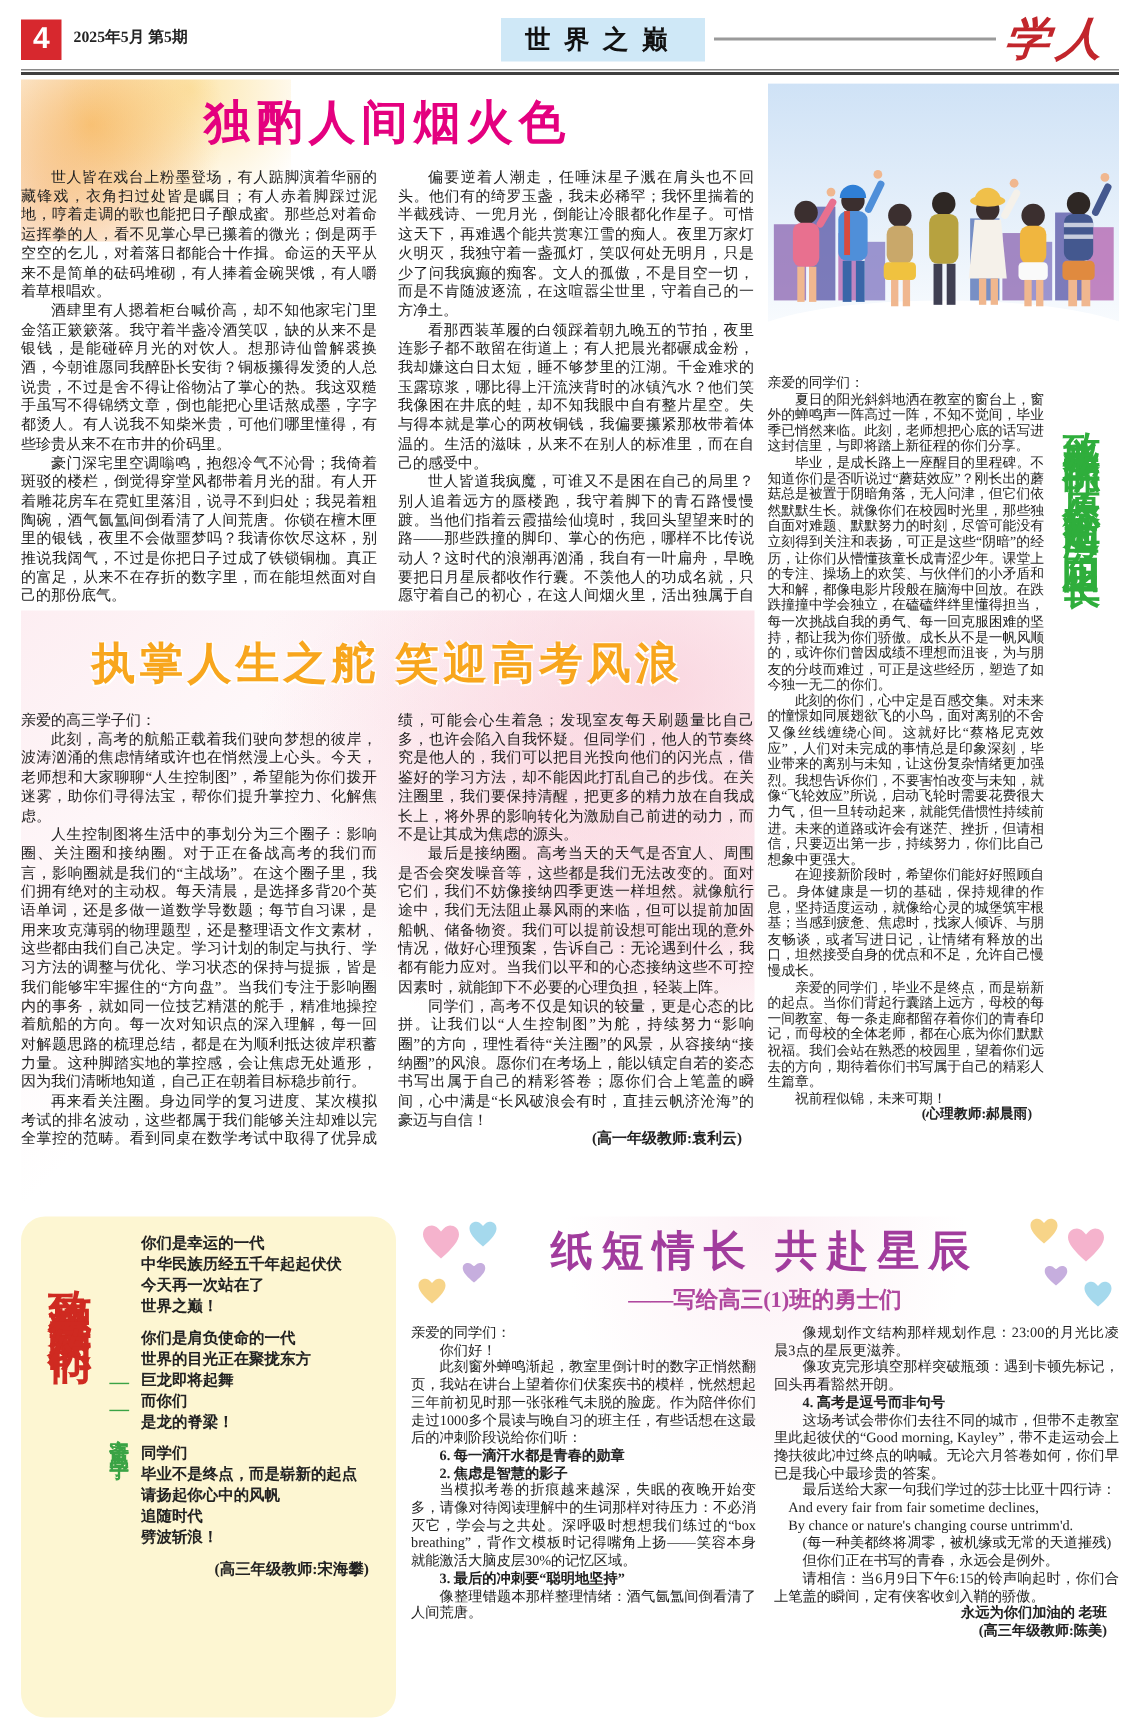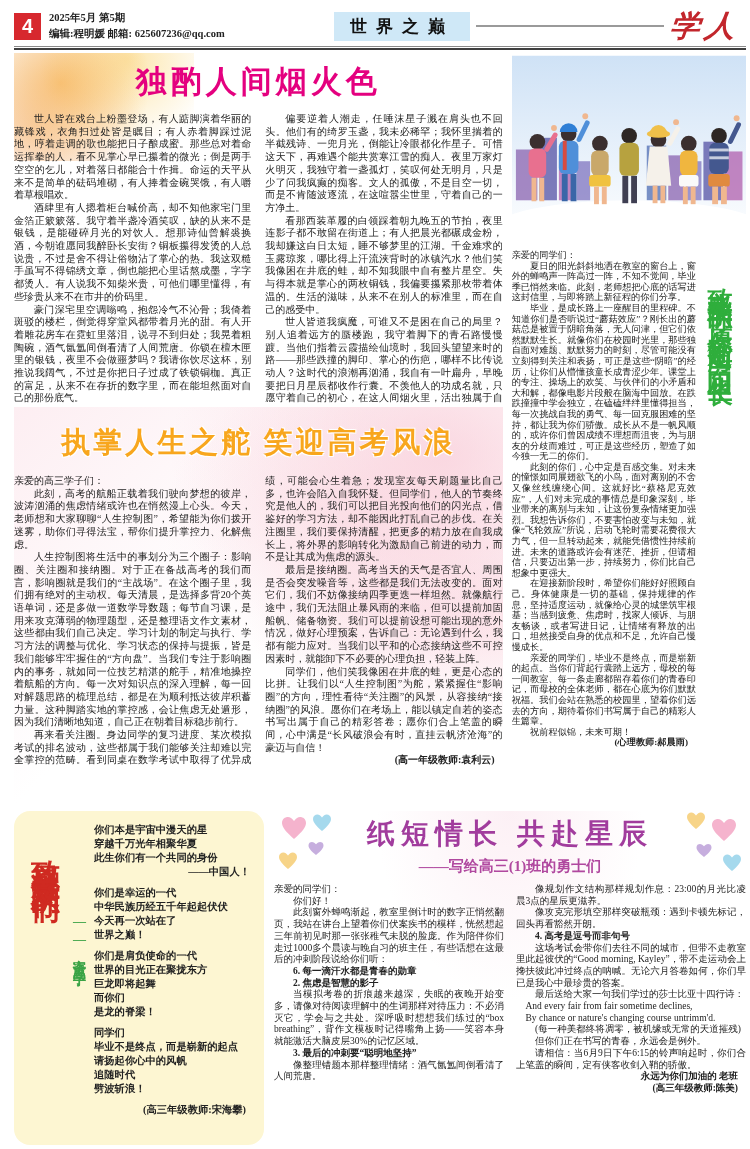--- a/index.html
+++ b/index.html
@@ -88,21 +88,20 @@
 </style>
 </head>
 <body>
 
 <div class="page">
 
   <header class="hdr">
     <div class="pgnum">4</div>
     <div class="hdr-info">
       <div>2025年5月 第5期</div>
-      <div>编辑:程明媛 邮箱: 625607236@qq.com</div>
     </div>
     <div class="section-box">世界之巅</div>
     <div class="hdr-line"></div>
     <div class="masthead">学人</div>
   </header>
   <div class="rule"></div>
 
   <main class="content">
     <div class="col-left">
 
@@ -120,21 +119,21 @@
       </section>
 
       <section class="art2">
         <h1 class="t2">执掌人生之舵 笑迎高考风浪</h1>
         <div class="body2col a2body">
           <p class="salut">亲爱的高三学子们：</p>
           <p class="ind">此刻，高考的航船正载着我们驶向梦想的彼岸，波涛汹涌的焦虑情绪或许也在悄然漫上心头。今天，老师想和大家聊聊“人生控制图”，希望能为你们拨开迷雾，助你们寻得法宝，帮你们提升掌控力、化解焦虑。</p>
           <p class="ind">人生控制图将生活中的事划分为三个圈子：影响圈、关注圈和接纳圈。对于正在备战高考的我们而言，影响圈就是我们的“主战场”。在这个圈子里，我们拥有绝对的主动权。每天清晨，是选择多背20个英语单词，还是多做一道数学导数题；每节自习课，是用来攻克薄弱的物理题型，还是整理语文作文素材，这些都由我们自己决定。学习计划的制定与执行、学习方法的调整与优化、学习状态的保持与提振，皆是我们能够牢牢握住的“方向盘”。当我们专注于影响圈内的事务，就如同一位技艺精湛的舵手，精准地操控着航船的方向。每一次对知识点的深入理解，每一回对解题思路的梳理总结，都是在为顺利抵达彼岸积蓄力量。这种脚踏实地的掌控感，会让焦虑无处遁形，因为我们清晰地知道，自己正在朝着目标稳步前行。</p>
           <p class="ind">再来看关注圈。身边同学的复习进度、某次模拟考试的排名波动，这些都属于我们能够关注却难以完全掌控的范畴。看到同桌在数学考试中取得了优异成绩，可能会心生着急；发现室友每天刷题量比自己多，也许会陷入自我怀疑。但同学们，他人的节奏终究是他人的，我们可以把目光投向他们的闪光点，借鉴好的学习方法，却不能因此打乱自己的步伐。在关注圈里，我们要保持清醒，把更多的精力放在自我成长上，将外界的影响转化为激励自己前进的动力，而不是让其成为焦虑的源头。</p>
           <p class="ind">最后是接纳圈。高考当天的天气是否宜人、周围是否会突发噪音等，这些都是我们无法改变的。面对它们，我们不妨像接纳四季更迭一样坦然。就像航行途中，我们无法阻止暴风雨的来临，但可以提前加固船帆、储备物资。我们可以提前设想可能出现的意外情况，做好心理预案，告诉自己：无论遇到什么，我都有能力应对。当我们以平和的心态接纳这些不可控因素时，就能卸下不必要的心理负担，轻装上阵。</p>
-          <p class="ind">同学们，他们笑我像困在井底的蛙，更是心态的比拼。让我们以“人生控制图”为舵，紧紧握住“影响圈”的方向，理性看待“关注圈”的风景，从容接纳“接纳圈”的风浪。愿你们在考场上，能以镇定自若的姿态书写出属于自己的精彩答卷；愿你们合上笔盖的瞬间，心中满是“长风破浪会有时，直挂云帆济沧海”的豪迈与自信！</p>
+          <p class="ind">同学们，高考不仅是知识的较量，更是心态的比拼。让我们以“人生控制图”为舵，持续努力“影响圈”的方向，理性看待“关注圈”的风景，从容接纳“接纳圈”的风浪。愿你们在考场上，能以镇定自若的姿态书写出属于自己的精彩答卷；愿你们合上笔盖的瞬间，心中满是“长风破浪会有时，直挂云帆济沧海”的豪迈与自信！</p>
           <p class="sig">(高一年级教师:袁利云)</p>
         </div>
       </section>
 
     </div>
 
     <div class="col-right">
       <div class="illus">
         <svg viewBox="0 0 240 192" xmlns="http://www.w3.org/2000/svg">
           <defs>
@@ -244,26 +243,20 @@
       </div>
     </div>
   </main>
 
   <section class="bottom">
 
     <div class="poem-box">
       <div class="poem-vt">致星耀华夏的你们</div>
       <div class="poem-vst">——寄语高三学子</div>
       <div class="poem-lines">
-        <div class="stanza">
-          <p class="pline">你们本是宇宙中漫天的星</p>
-          <p class="pline">穿越千万光年相聚华夏</p>
-          <p class="pline">此生你们有一个共同的身份</p>
-          <p class="pline right">——中国人！</p>
-        </div>
         <div class="stanza">
           <p class="pline">你们是幸运的一代</p>
           <p class="pline">中华民族历经五千年起起伏伏</p>
           <p class="pline">今天再一次站在了</p>
           <p class="pline">世界之巅！</p>
         </div>
         <div class="stanza">
           <p class="pline">你们是肩负使命的一代</p>
           <p class="pline">世界的目光正在聚拢东方</p>
           <p class="pline">巨龙即将起舞</p>

